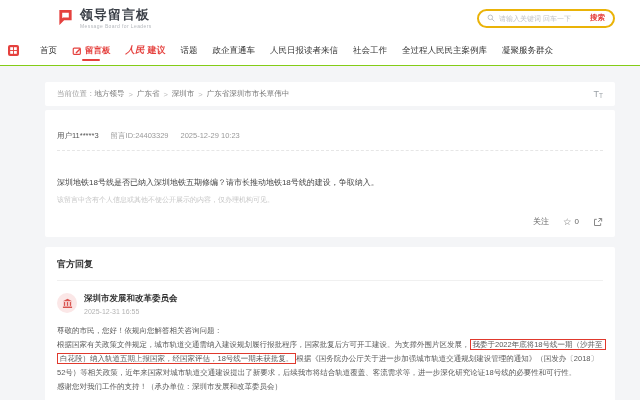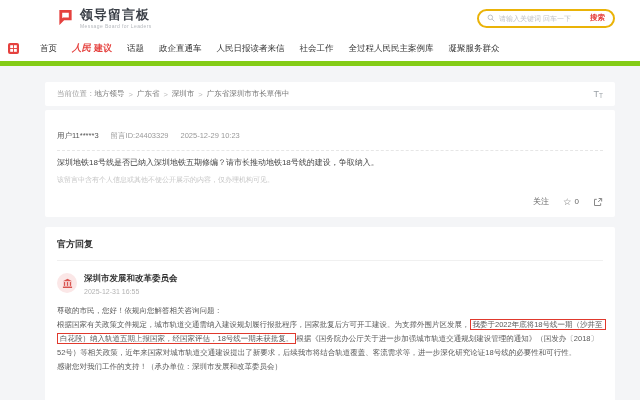--- a/index.html
+++ b/index.html
@@ -12,21 +12,21 @@
   .logo-txt-cn { font-size:13px; font-weight:bold; color:#3a3f47; letter-spacing:1px; line-height:13px; }
   .logo-txt-en { font-size:5px; color:#b5b8bd; letter-spacing:.4px; margin-top:2px; }
   .search-pill { margin-left:auto; width:138px; height:19px; border:2px solid #eab308; border-radius:10px;
     display:flex; align-items:center; padding:0 8px; background:#fff; }
   .search-pill input { border:none; outline:none; flex:1; font-size:7px; color:#555; background:transparent; min-width:0; }
   .search-pill input::placeholder { color:#c0c3c8; }
   .search-btn { font-size:7.5px; color:#e5413e; font-weight:bold; cursor:pointer; white-space:nowrap; }
 
   
   .nav { background:#fff; height:30px; display:flex; align-items:center; padding:0 10px 0 8px;
-    border-bottom:5px solid #84cc16; gap:15px; }
+    border-bottom:1px solid #84cc16; gap:15px; }
   .nav-item { font-size:8.5px; color:#333; cursor:pointer; white-space:nowrap; display:flex; align-items:center; gap:3px; position:relative; height:100%; }
   .nav-item.first { margin-left:6px; }
   .nav-item.active { color:#e5413e; font-weight:bold; }
   .nav-item.active::after { content:""; position:absolute; left:50%; transform:translateX(-50%);
     bottom:4px; width:18px; height:2px; background:#e5413e; border-radius:1px; }
   .suggest { color:#e5413e; }
   .suggest .script { font-family:"DejaVu Serif",serif; font-style:italic; font-weight:bold; font-size:9.5px; }
   .suggest .boldpart { font-weight:bold; font-size:9px; }
 
   
@@ -44,21 +44,21 @@
   
   .msg-card { margin-top:4px; padding:11px 12px 10px; }
   .title-row { display:flex; align-items:center; }
   .msg-title { font-size:10.5px; font-weight:bold; color:#222; letter-spacing:.3px; }
   .tag { margin-left:8px; font-size:7px; padding:2px 8px; border-radius:9px; white-space:nowrap; }
   .tag.blue { background:#eaf2fd; color:#5b8fd9; }
   .tag.red  { background:#fdeaec; color:#e2566b; }
   .meta-row { margin-top:10px; font-size:7.5px; color:#999; display:flex; gap:12px;
     padding-bottom:9px; border-bottom:1px dashed #e6e6e6; }
   .meta-user { color:#555; font-weight:normal; }
-  .msg-body { margin-top:6px; font-size:8px; color:#444; line-height:12px; }
+  .msg-body { margin-top:26px; font-size:8px; color:#444; line-height:12px; }
   .msg-note { margin-top:6px; font-size:7px; color:#c6c6c6; }
   .action-row { margin-top:11px; display:flex; justify-content:flex-end; align-items:center; gap:14px;
     font-size:8px; color:#666; }
   .act { display:flex; align-items:center; gap:3px; cursor:pointer; }
   .star-glyph { font-size:9.5px; color:#777; line-height:9px; }
 
   
   .reply-card { margin-top:10px; padding:11px 12px; min-height:175px; }
   .reply-head { font-size:9px; font-weight:bold; color:#333; padding-bottom:9px; border-bottom:1px solid #f0f0f0; }
   .org-row { margin-top:12px; display:flex; align-items:flex-start; gap:7px; }
@@ -102,20 +102,29 @@
       <rect width="12" height="12" rx="2.2" fill="#e5413e"></rect>
       <g fill="#fff">
         <rect x="2.4" y="2.4" width="3.1" height="3.1"></rect>
           <rect x="6.5" y="2.4" width="3.1" height="3.1"></rect>
         <rect x="2.4" y="6.5" width="3.1" height="3.1"></rect>
           <rect x="6.5" y="6.5" width="3.1" height="3.1"></rect>
       </g>
     </svg>
   </span>
   <span class="nav-item first">首页</span>
+  <span class="nav-item active">
+    <span style="display:flex;">
+      <svg width="10" height="10" viewBox="0 0 12 12">
+        <rect x="1.5" y="2.5" width="8.5" height="7.5" rx="1" fill="none" stroke="#e5413e" stroke-width="1.4"></rect>
+        <path d="M4.2 7.8 L9 3 L10.2 4.2 L5.4 9 Z" fill="#e5413e"></path>
+      </svg>
+    </span>
+    <span>留言板</span>
+  </span>
   <span class="nav-item suggest">
     <span class="script">人民</span>
       <span class="boldpart">建议</span>
   </span>
   <span class="nav-item">话题</span>
   <span class="nav-item">政企直通车</span>
   <span class="nav-item">人民日报读者来信</span>
   <span class="nav-item">社会工作</span>
   <span class="nav-item">全过程人民民主案例库</span>
   <span class="nav-item">凝聚服务群众</span>

